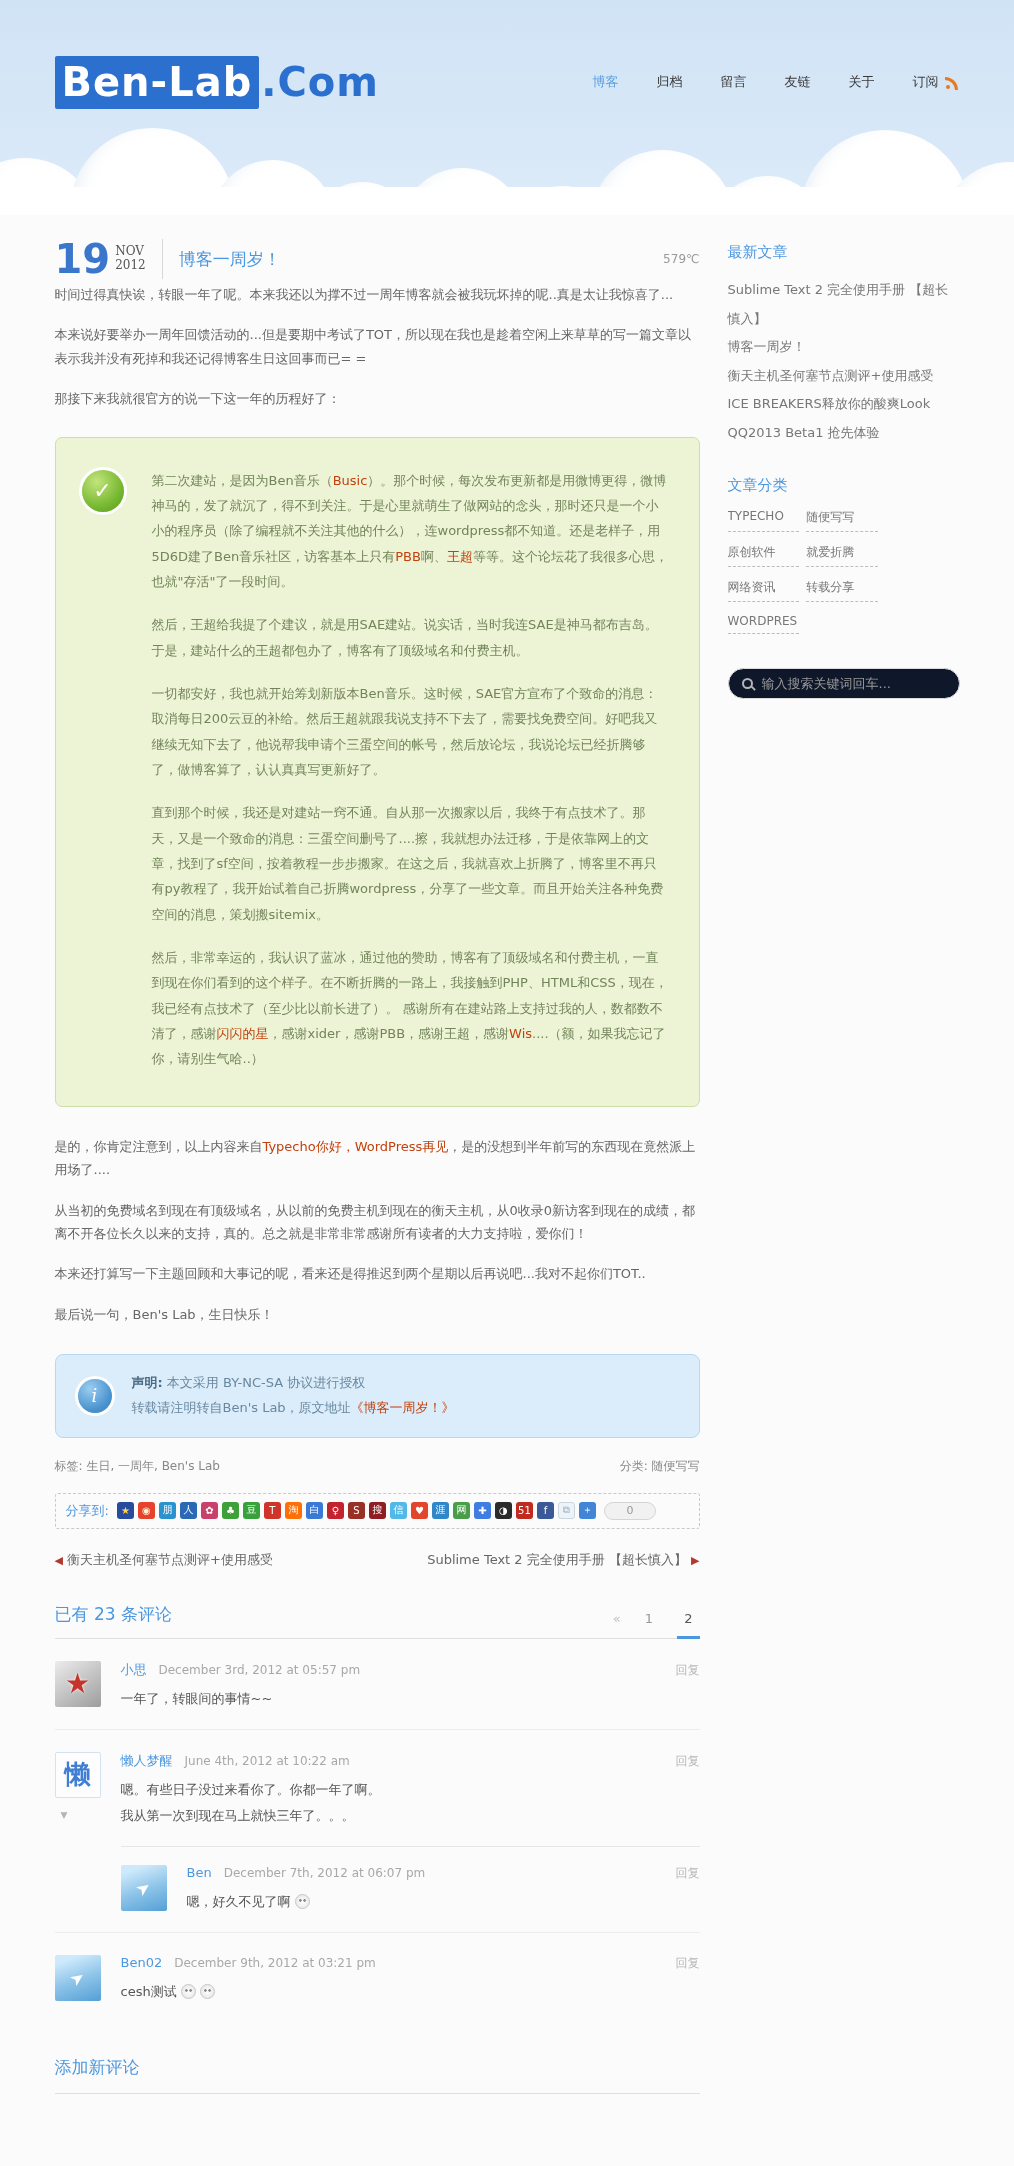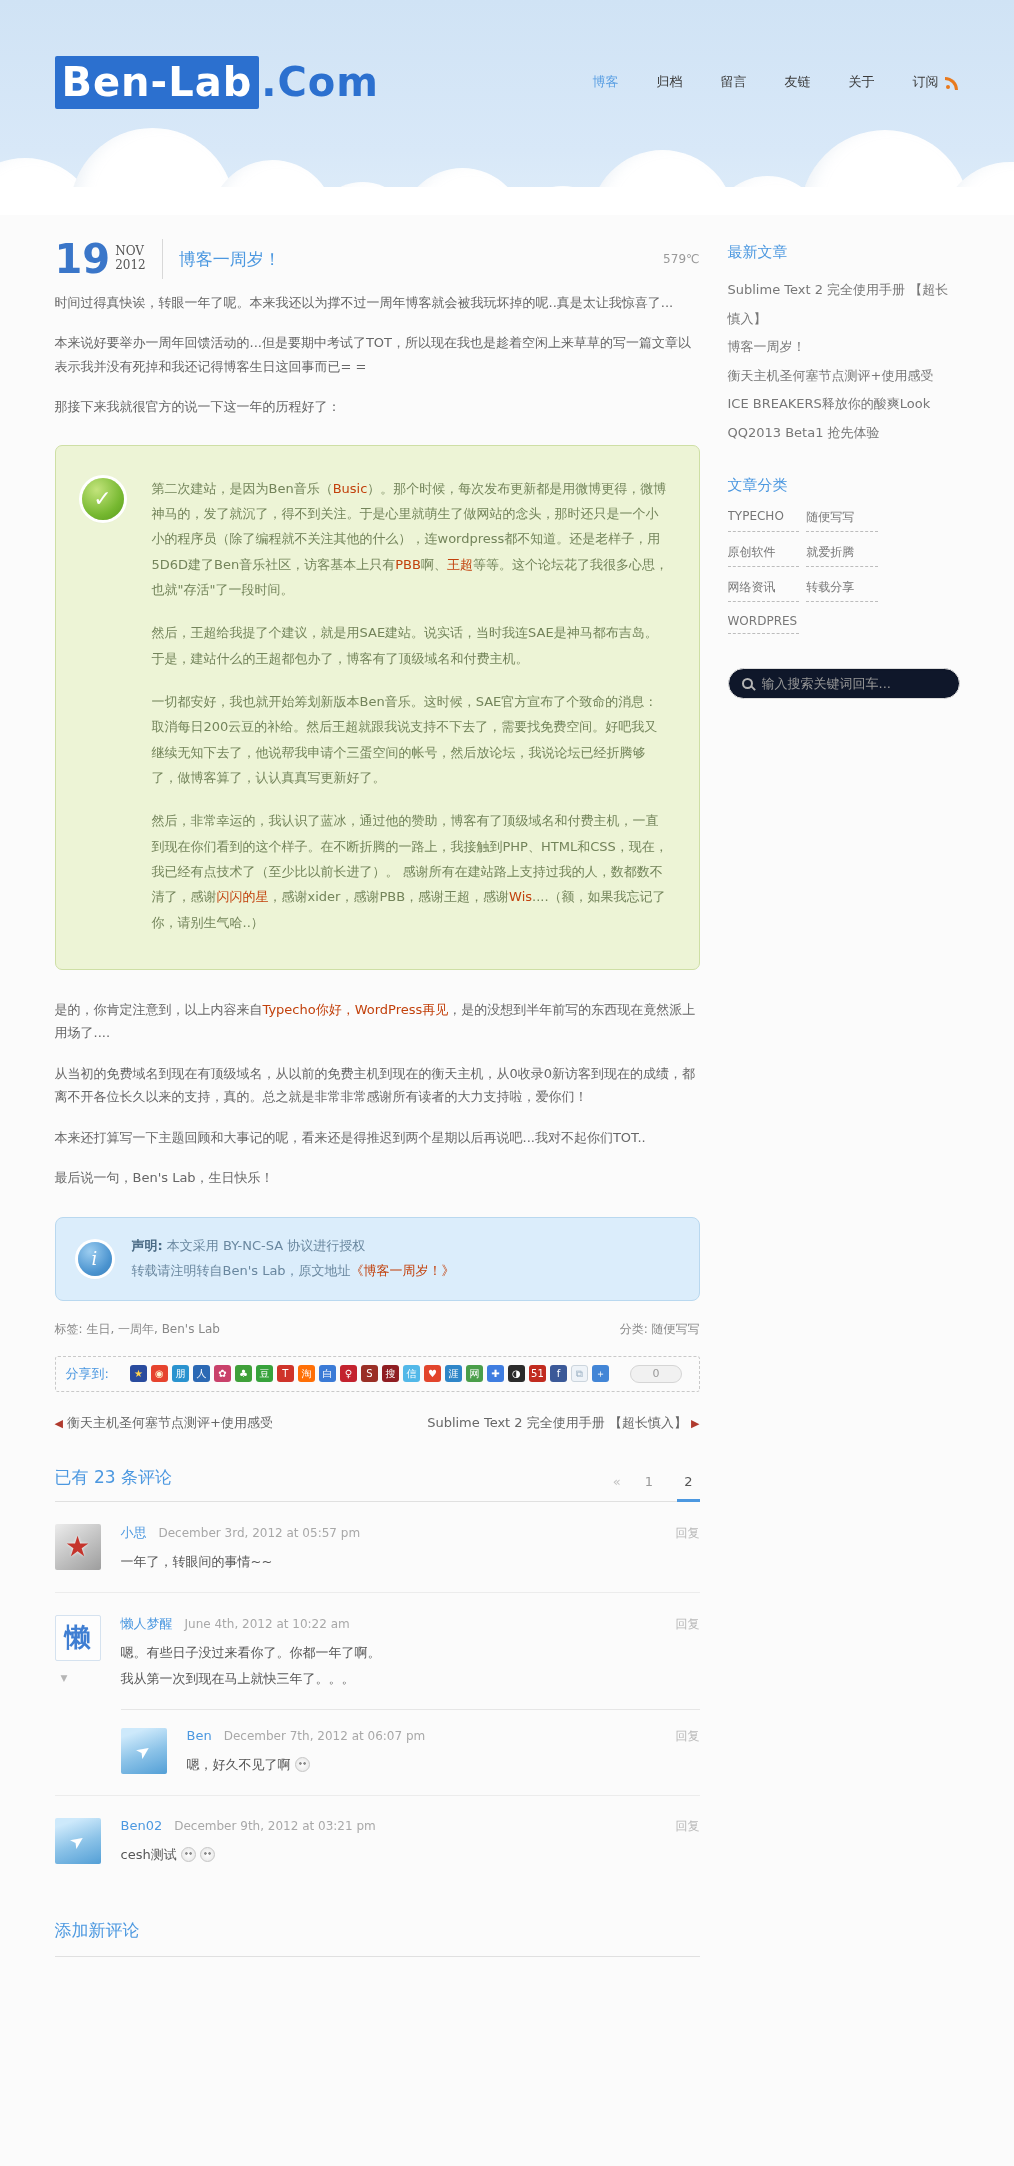--- a/index.html
+++ b/index.html
@@ -31,21 +31,21 @@
   .c8{left:710px;top:56px;width:115px;height:115px}
   .c9{left:800px;top:10px;width:170px;height:170px}
   .c10{left:940px;top:42px;width:140px;height:140px}
 
   
   .container { width:905px; margin:0 auto; padding-top:24px; display:flex; align-items:flex-start; }
   .main-col { width:645px; }
   .sidebar { width:232px; margin-left:28px; padding-top:4px; }
 
   
-  .post-head { display:flex; align-items:center; margin-bottom:12px;justify-content:space-between; }
+  .post-head { display:flex; align-items:center; margin-bottom:4px;justify-content:space-between; }
   .day { font-size:40px; font-weight:bold; color:#3a76c9; line-height:.95; }
   .my { display:flex; flex-direction:column; font-family:"DejaVu Serif","Liberation Serif",serif; font-size:12px; color:#555; margin-left:5px; line-height:1.15; }
   .vdiv { width:1px; height:40px; background:#d8d8d8; margin:0 16px; }
   .post-title { font-size:17px; font-weight:normal; color:#4c98e0; cursor:pointer; }
   .views { margin-left:auto; color:#999; font-size:12px; }
   .post-body p.bp { font-size:13px; color:#666; line-height:1.8; margin-bottom:17px; }
 
   .quote-box { position:relative; background:#edf4d6; border:1px solid #cedfa5; border-radius:7px; padding:30px 30px 16px 26px; margin:26px 0 28px; }
   .check-icon { position:absolute; left:26px; top:32px; width:42px; height:42px; border-radius:50%;
     background:radial-gradient(circle at 35% 28%, #c3e47c, #76b830 62%, #579a1d);
@@ -57,21 +57,21 @@
 
   .notice { display:flex; align-items:center; background:#dbedfb; border:1px solid #b9d8ef; border-radius:8px; padding:16px 22px; margin:28px 0 20px; }
   .info-icon { flex:none; width:34px; height:34px; border-radius:50%;
     background:radial-gradient(circle at 35% 28%, #9ccdf0, #4a93cf 65%, #3a7fb9);
     box-shadow:0 0 0 3px #fff, 0 1px 3px rgba(0,0,0,.25);
     color:#fff; font-family:"DejaVu Serif","Liberation Serif",serif; font-style:italic; font-size:18px; text-align:center; line-height:33px; margin-right:20px; }
   .notice-text p { font-size:13px; color:#69879f; line-height:1.9; }
   .notice-label { font-weight:bold; color:#4a6a84; }
 
   .meta-row { display:flex; justify-content:space-between; font-size:12px; color:#888; margin:16px 0 18px; }
-  .share-bar { display:flex; align-items:center; border:1px dashed #c9c9c9; border-radius:3px; padding:8px 10px;gap:13px; }
+  .share-bar { display:flex; align-items:flex-start; border:1px dashed #c9c9c9; border-radius:3px; padding:8px 10px; }
   .share-label { font-size:13px; color:#4c98e0; margin-right:4px; white-space:nowrap; }
   .sicon { width:17px; height:17px; border-radius:3px; margin-left:4px; display:inline-flex; align-items:center; justify-content:center; font-size:10px; color:#fff; cursor:pointer; flex:none; overflow:hidden; }
   .share-count { margin-left:8px; min-width:52px; height:18px; border:1px solid #d5d5d5; background:#f1f1f1; border-radius:9px; color:#999; font-size:11px; display:inline-flex; align-items:center; justify-content:center; }
   .post-nav { display:flex; justify-content:space-between; font-size:13px; color:#666; margin:22px 0 34px; }
   .post-nav span { cursor:pointer; }
   .arr { color:#b03a2e; font-size:11px; font-style:normal; }
 
   
   .sec-head { display:flex; justify-content:space-between; align-items:flex-end; border-bottom:1px solid #e0e0e0; padding-bottom:12px;gap:12px; }
   .sec-title { font-size:17px; font-weight:normal; color:#4c98e0; }
@@ -170,20 +170,21 @@
         <p class="bp">时间过得真快诶，转眼一年了呢。本来我还以为撑不过一周年博客就会被我玩坏掉的呢..真是太让我惊喜了...</p>
         <p class="bp">本来说好要举办一周年回馈活动的...但是要期中考试了TOT，所以现在我也是趁着空闲上来草草的写一篇文章以表示我并没有死掉和我还记得博客生日这回事而已= =</p>
         <p class="bp">那接下来我就很官方的说一下这一年的历程好了：</p>
 
         <div class="quote-box">
           <span class="check-icon">✓</span>
           <div class="quote-content">
             <p><span>第二次建站，是因为Ben音乐（</span><span class="lnk">Busic</span><span>）。那个时候，每次发布更新都是用微博更得，微博神马的，发了就沉了，得不到关注。于是心里就萌生了做网站的念头，那时还只是一个小小的程序员（除了编程就不关注其他的什么），连wordpress都不知道。还是老样子，用5D6D建了Ben音乐社区，访客基本上只有</span><span class="lnk">PBB</span><span>啊、</span><span class="lnk">王超</span><span>等等。这个论坛花了我很多心思，也就"存活"了一段时间。</span></p>
             <p><span>然后，王超给我提了个建议，就是用SAE建站。说实话，当时我连SAE是神马都布吉岛。于是，建站什么的王超都包办了，博客有了顶级域名和付费主机。</span></p>
             <p><span>一切都安好，我也就开始筹划新版本Ben音乐。这时候，SAE官方宣布了个致命的消息：取消每日200云豆的补给。然后王超就跟我说支持不下去了，需要找免费空间。好吧我又继续无知下去了，他说帮我申请个三蛋空间的帐号，然后放论坛，我说论坛已经折腾够了，做博客算了，认认真真写更新好了。</span></p>
+            <p><span>直到那个时候，我还是对建站一窍不通。自从那一次搬家以后，我终于有点技术了。那天，又是一个致命的消息：三蛋空间删号了....擦，我就想办法迁移，于是依靠网上的文章，找到了sf空间，按着教程一步步搬家。在这之后，我就喜欢上折腾了，博客里不再只有py教程了，我开始试着自己折腾wordpress，分享了一些文章。而且开始关注各种免费空间的消息，策划搬sitemix。</span></p>
             <p><span>然后，非常幸运的，我认识了蓝冰，通过他的赞助，博客有了顶级域名和付费主机，一直到现在你们看到的这个样子。在不断折腾的一路上，我接触到PHP、HTML和CSS，现在，我已经有点技术了（至少比以前长进了）。 感谢所有在建站路上支持过我的人，数都数不清了，感谢</span><span class="lnk">闪闪的星</span><span>，感谢xider，感谢PBB，感谢王超，感谢</span><span class="lnk">Wis</span><span>....（额，如果我忘记了你，请别生气哈..）</span></p>
           </div>
         </div>
 
         <p class="bp"><span>是的，你肯定注意到，以上内容来自</span><span class="lnk">Typecho你好，WordPress再见</span><span>，是的没想到半年前写的东西现在竟然派上用场了....</span></p>
         <p class="bp"><span>从当初的免费域名到现在有顶级域名，从以前的免费主机到现在的衡天主机，从0收录0新访客到现在的成绩，都离不开各位长久以来的支持，真的。总之就是非常非常感谢所有读者的大力支持啦，爱你们！</span></p>
         <p class="bp"><span>本来还打算写一下主题回顾和大事记的呢，看来还是得推迟到两个星期以后再说吧...我对不起你们TOT..</span></p>
         <p class="bp"><span>最后说一句，Ben's Lab，生日快乐！</span></p>
 
         <div class="notice">

